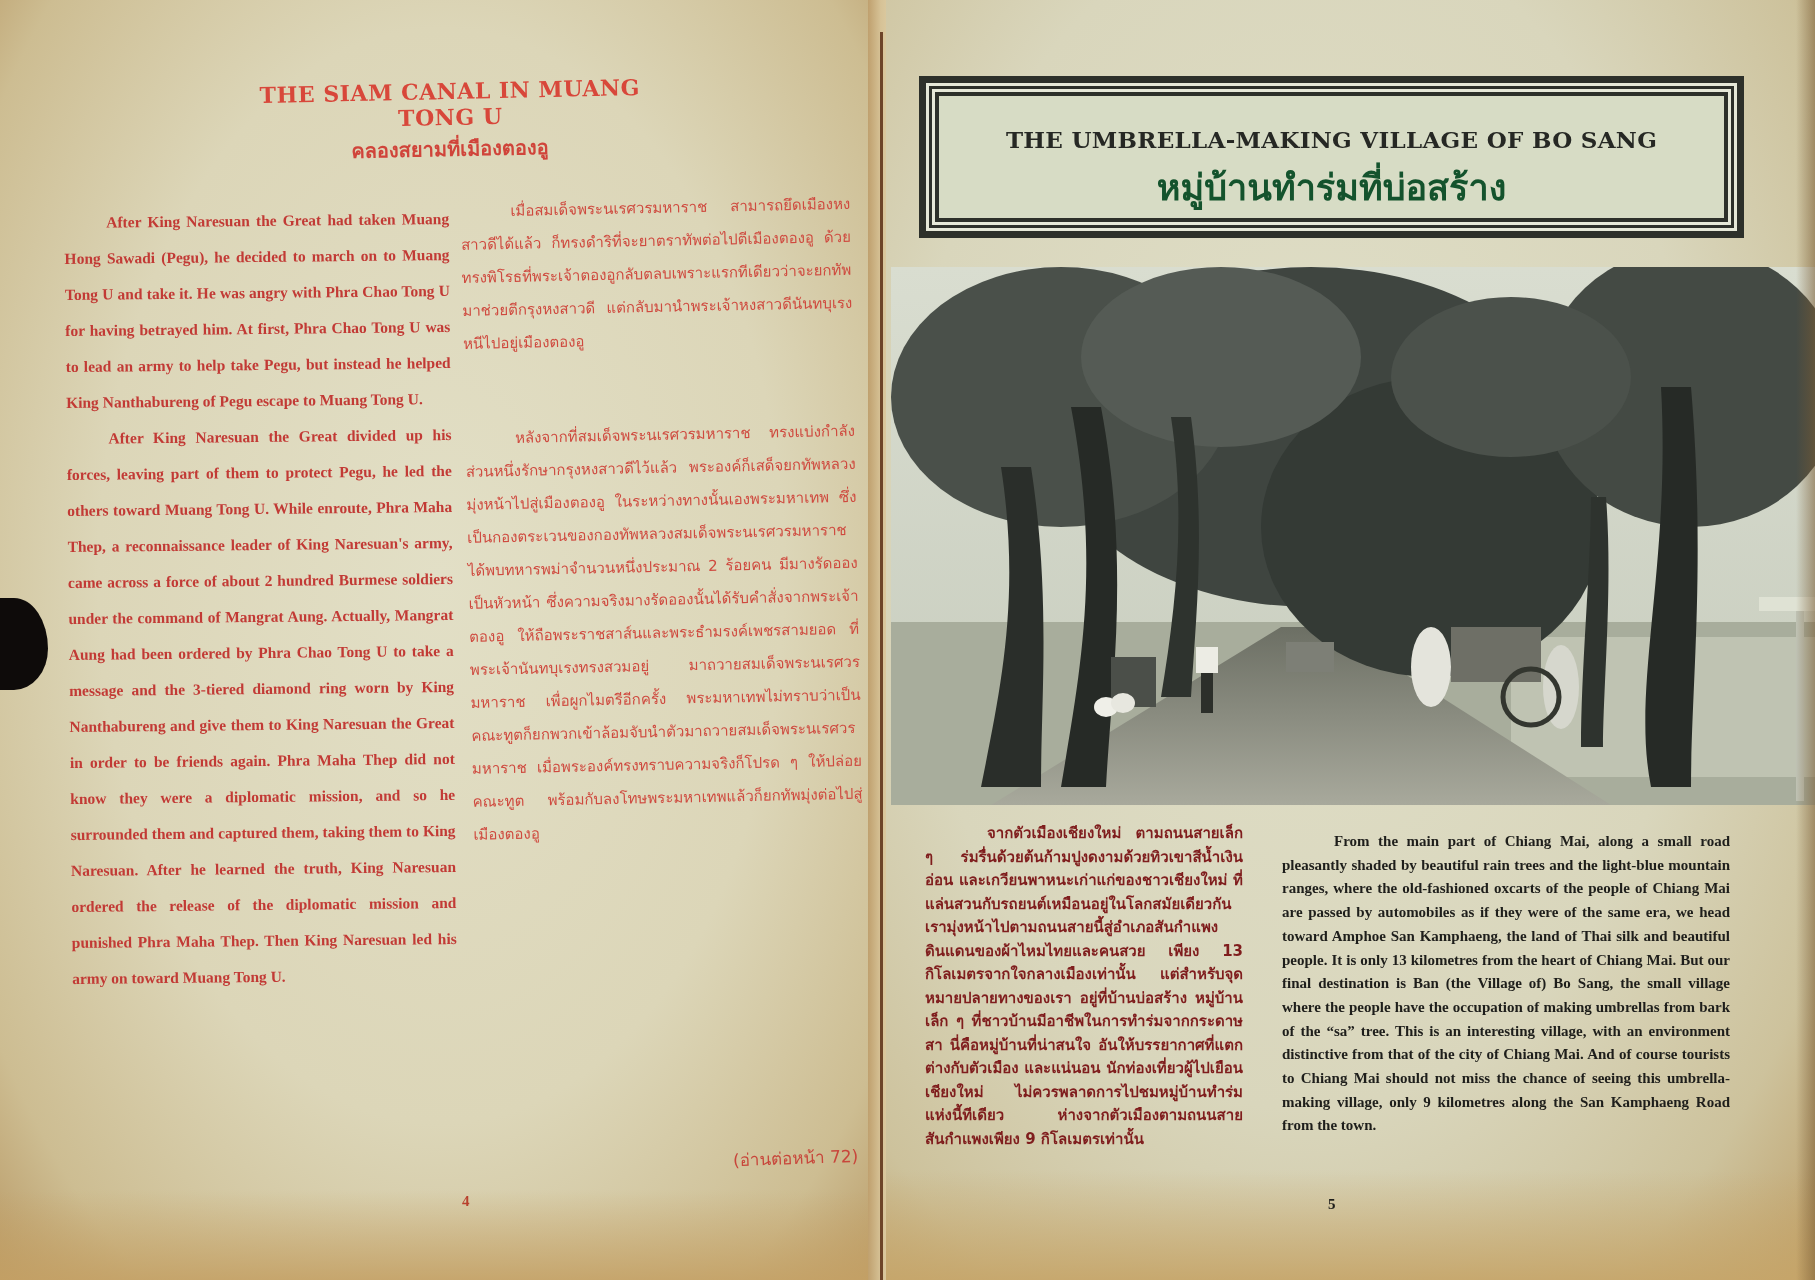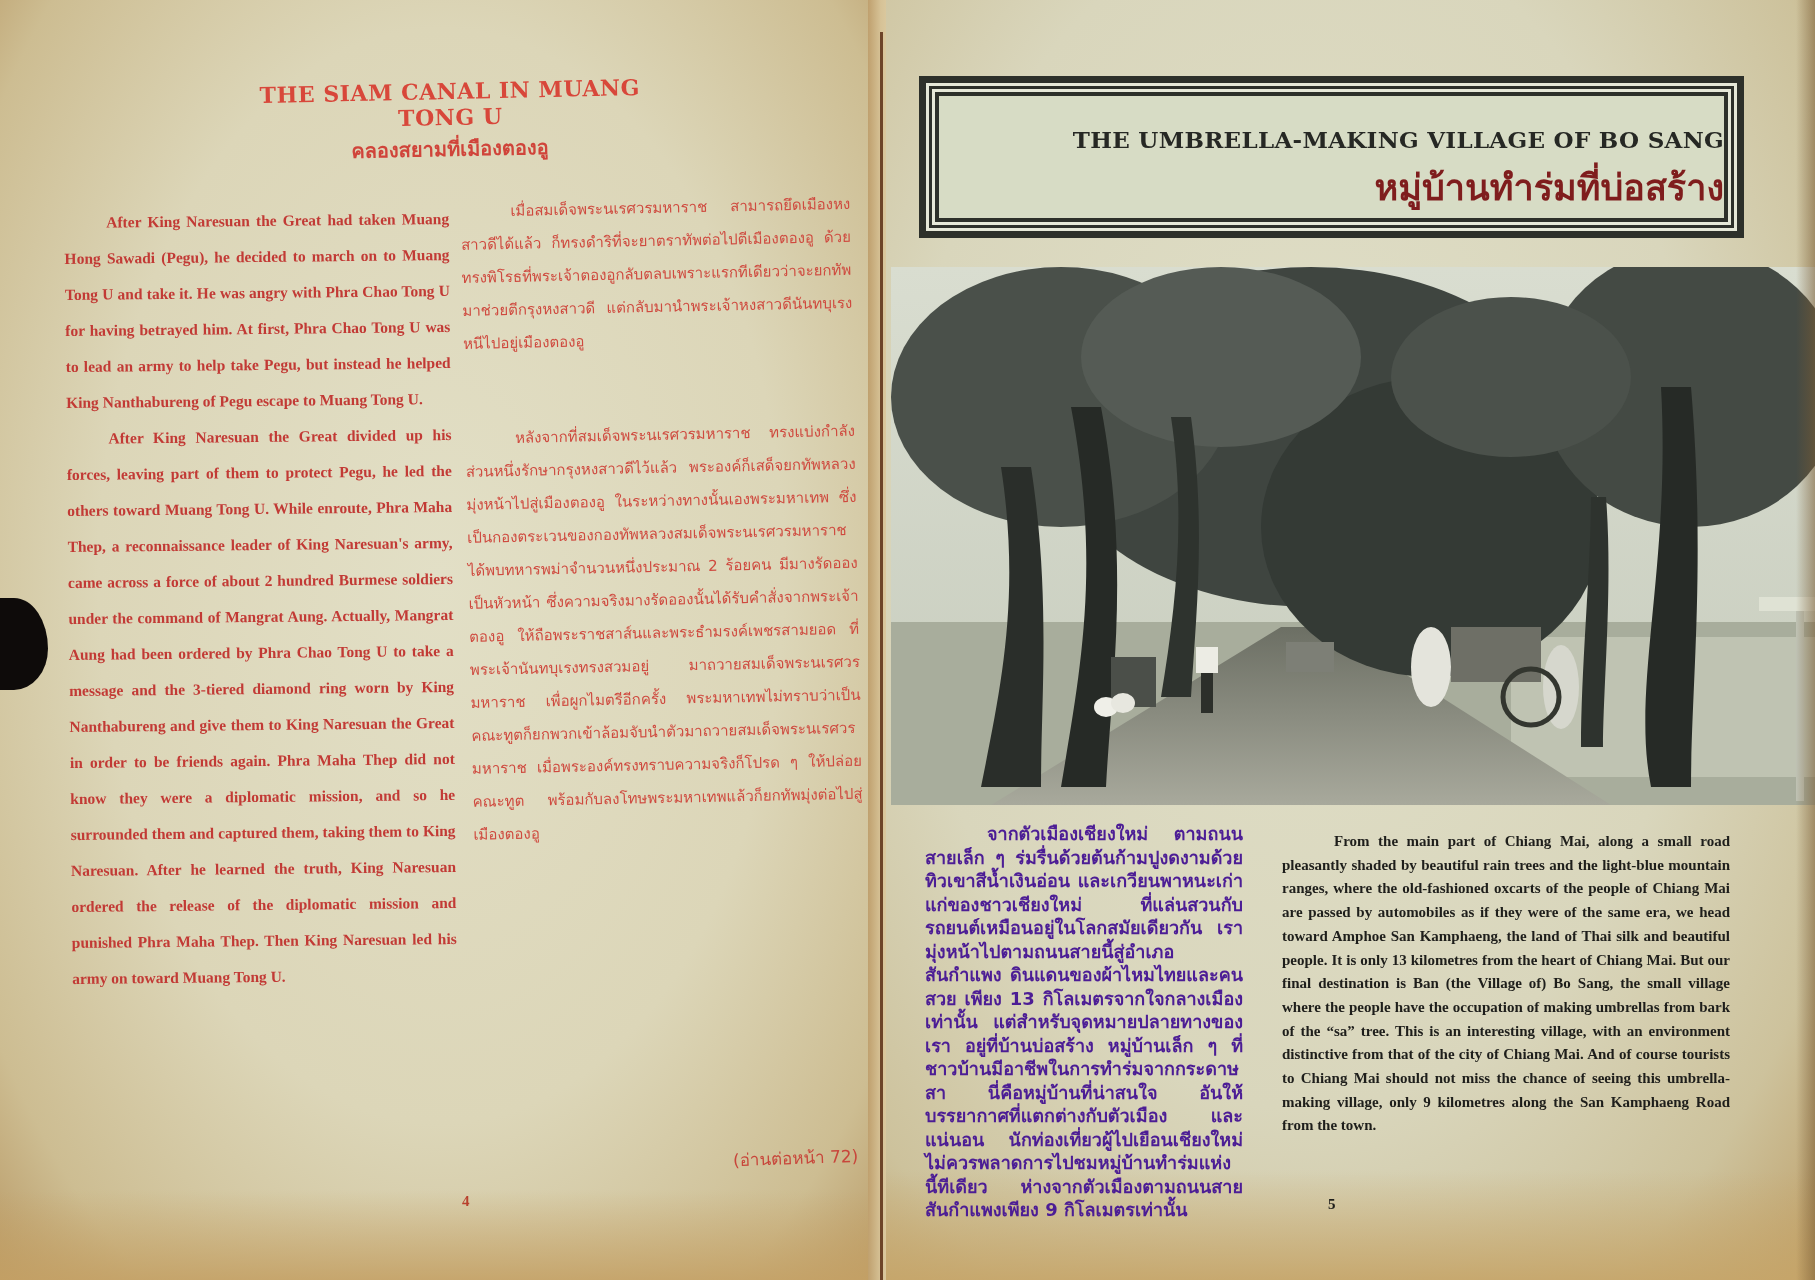--- a/index.html
+++ b/index.html
@@ -83,42 +83,42 @@
     .title-frame {
       position: absolute; left: 919px; top: 76px; width: 825px; height: 162px;
       background: #2d302a; box-sizing: border-box; padding: 7px;
     }
     .title-frame .ring1 { width: 100%; height: 100%; box-sizing: border-box; background: #e6e8d8; padding: 3px; }
     .title-frame .ring2 { width: 100%; height: 100%; box-sizing: border-box; background: #2d302a; padding: 3px; }
     .title-frame .ring3 { width: 100%; height: 100%; box-sizing: border-box; background: #e6e8d8; padding: 3px; }
     .title-frame .ring4 { width: 100%; height: 100%; box-sizing: border-box; background: #2d302a; padding: 4px; }
     .title-inner {
       width: 100%; height: 100%; box-sizing: border-box; background: #d7dcc5;
-      text-align: right; padding-top: 30px;
+      text-align: center; padding-top: 30px;
     }
     .right-title {
       color: #262824; font-family: "DejaVu Serif", serif; font-weight: bold;
       font-size: 23px; letter-spacing: 0.3px;
     }
     .right-subtitle {
-      color: #7f1d1d; font-family: "DejaVu Sans", sans-serif; font-weight: bold;
+      color: #14532d; font-family: "DejaVu Sans", sans-serif; font-weight: bold;
       font-size: 36px; margin-top: 6px;
     }
 
     
     .photo {
       position: absolute; left: 891px; top: 267px; width: 924px; height: 538px;
       overflow: hidden; background: #b9c0ad;
     }
     .photo svg { display: block; }
 
     .th-col-right {
       position: absolute; left: 925px; top: 822px; width: 318px;
-      color: #4c1d95; font-family: "DejaVu Sans", sans-serif;
-      font-size: 18px; line-height: 23.5px; text-align: justify;
+      color: #7f1d1d; font-family: "DejaVu Sans", sans-serif;
+      font-size: 15px; line-height: 23.5px; text-align: justify;
       font-weight: bold;
     }
     .th-col-right p { margin: 0; text-indent: 62px; }
     .en-col-right {
       position: absolute; left: 1278px; top: 826px; width: 456px;
       color: #1e1e1b; font-family: "Liberation Serif", serif; font-weight: bold;
       font-size: 15px; line-height: 23.7px; text-align: justify;
     }
     .en-col-right p { margin: 4px; text-indent: 52px; }
     .page-num-right {

